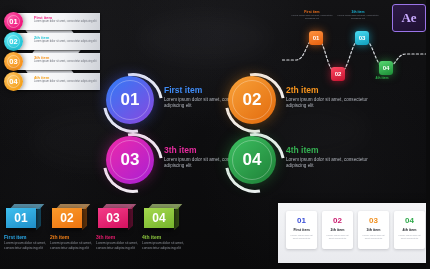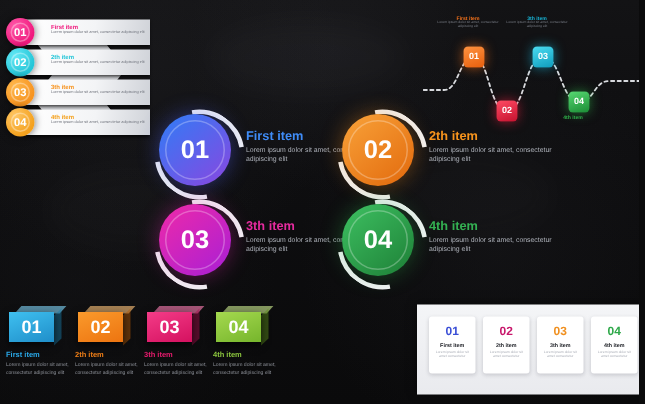--- a/index.html
+++ b/index.html
@@ -274,20 +274,23 @@
     </div>
 
     <div class="wbadge" style="left:97px;top:53px;background:linear-gradient(160deg,#57d872,#1b8c35);box-shadow:0 0 8px rgba(47,178,74,.6);">
       <span>04</span>
       </div>
     <div class="wlab" style="left:78px;top:68px;">
       <div class="ttl" style="color:#2fb24a;">4th item</div>
     </div>
   </div>
 
+  <div id="ae">
+    <span>Ae</span>
+  </div>
 
   <div id="panel">
     <div class="card" style="left:8px;">
       <div class="cnum" style="color:#3b4fd6;">01</div>
       <div class="cttl">First item</div>
       <div class="cbody">Lorem ipsum dolor sit amet consectetur</div>
     </div>
     <div class="card" style="left:44px;">
       <div class="cnum" style="color:#c8176b;">02</div>
       <div class="cttl">2th item</div>

